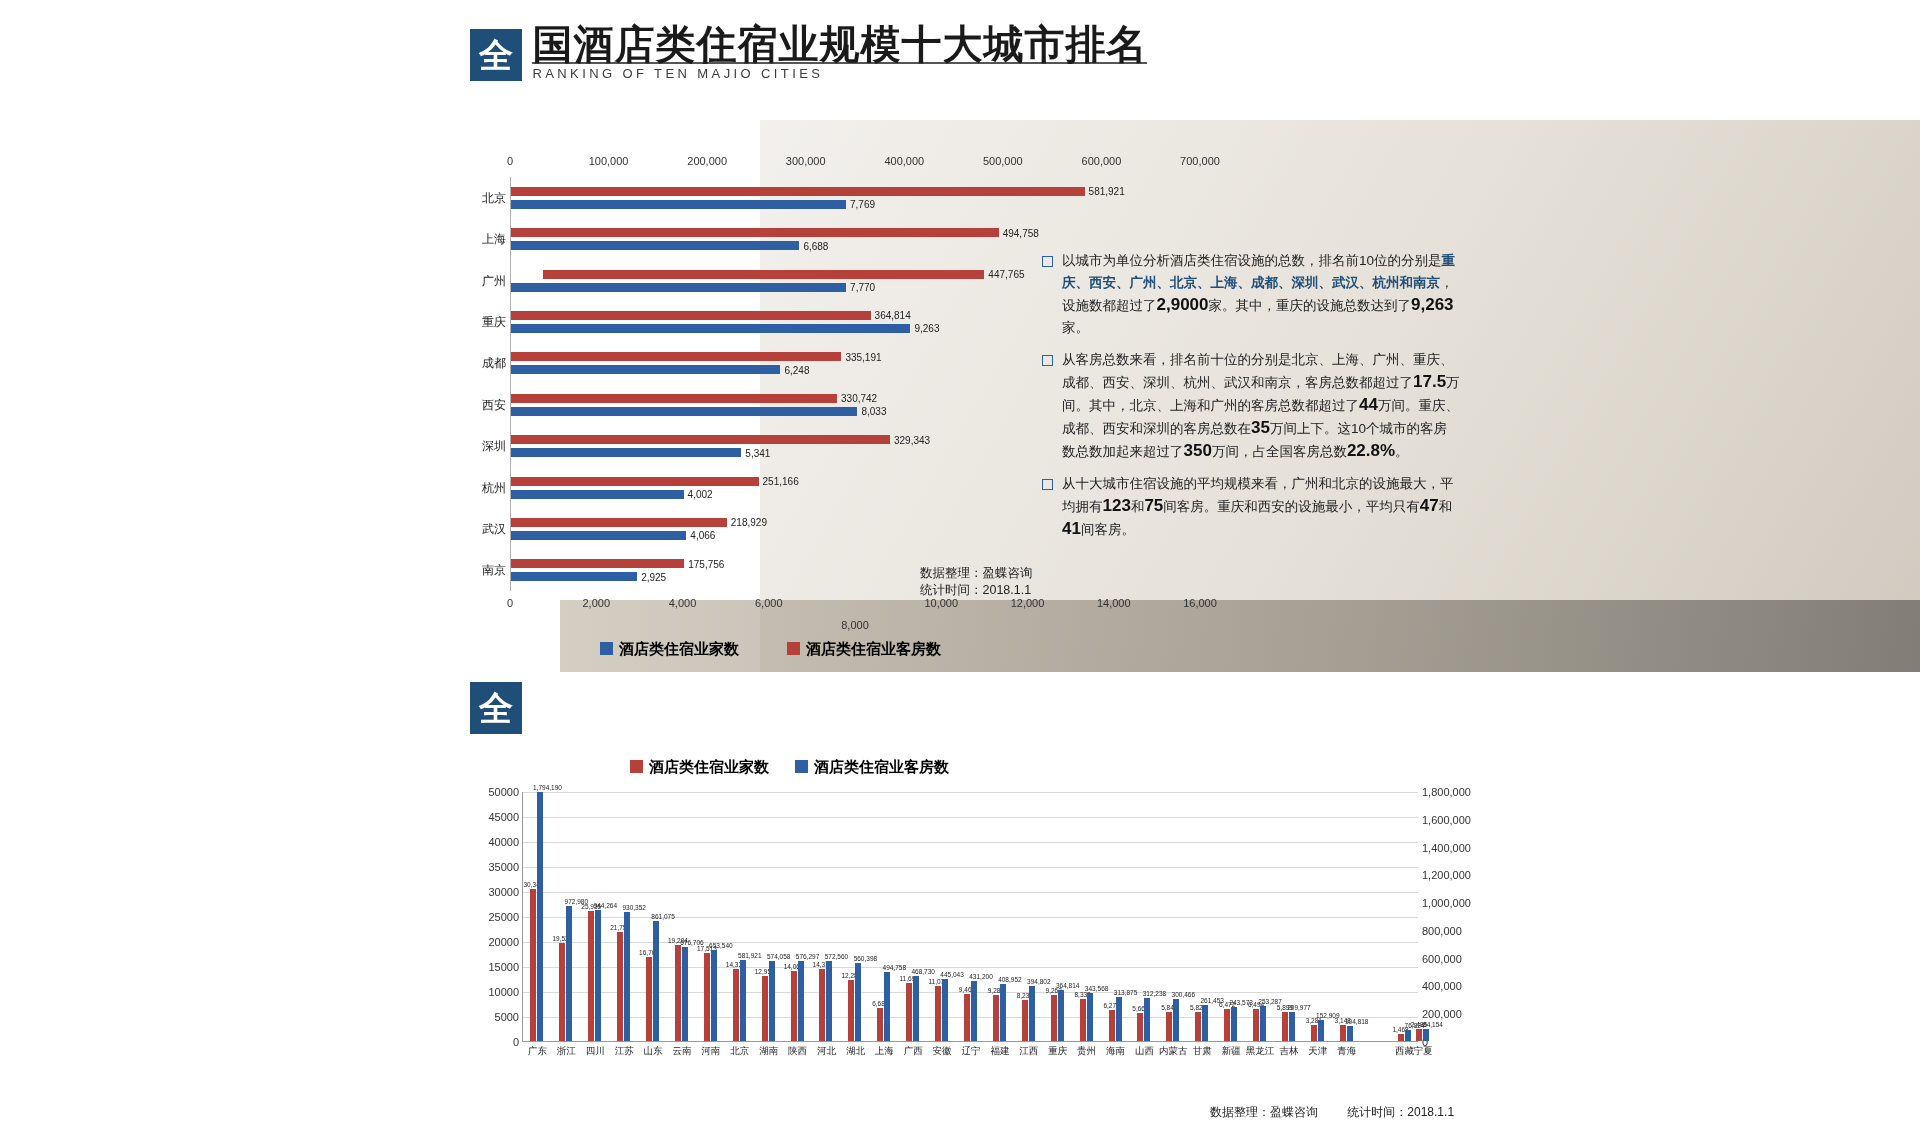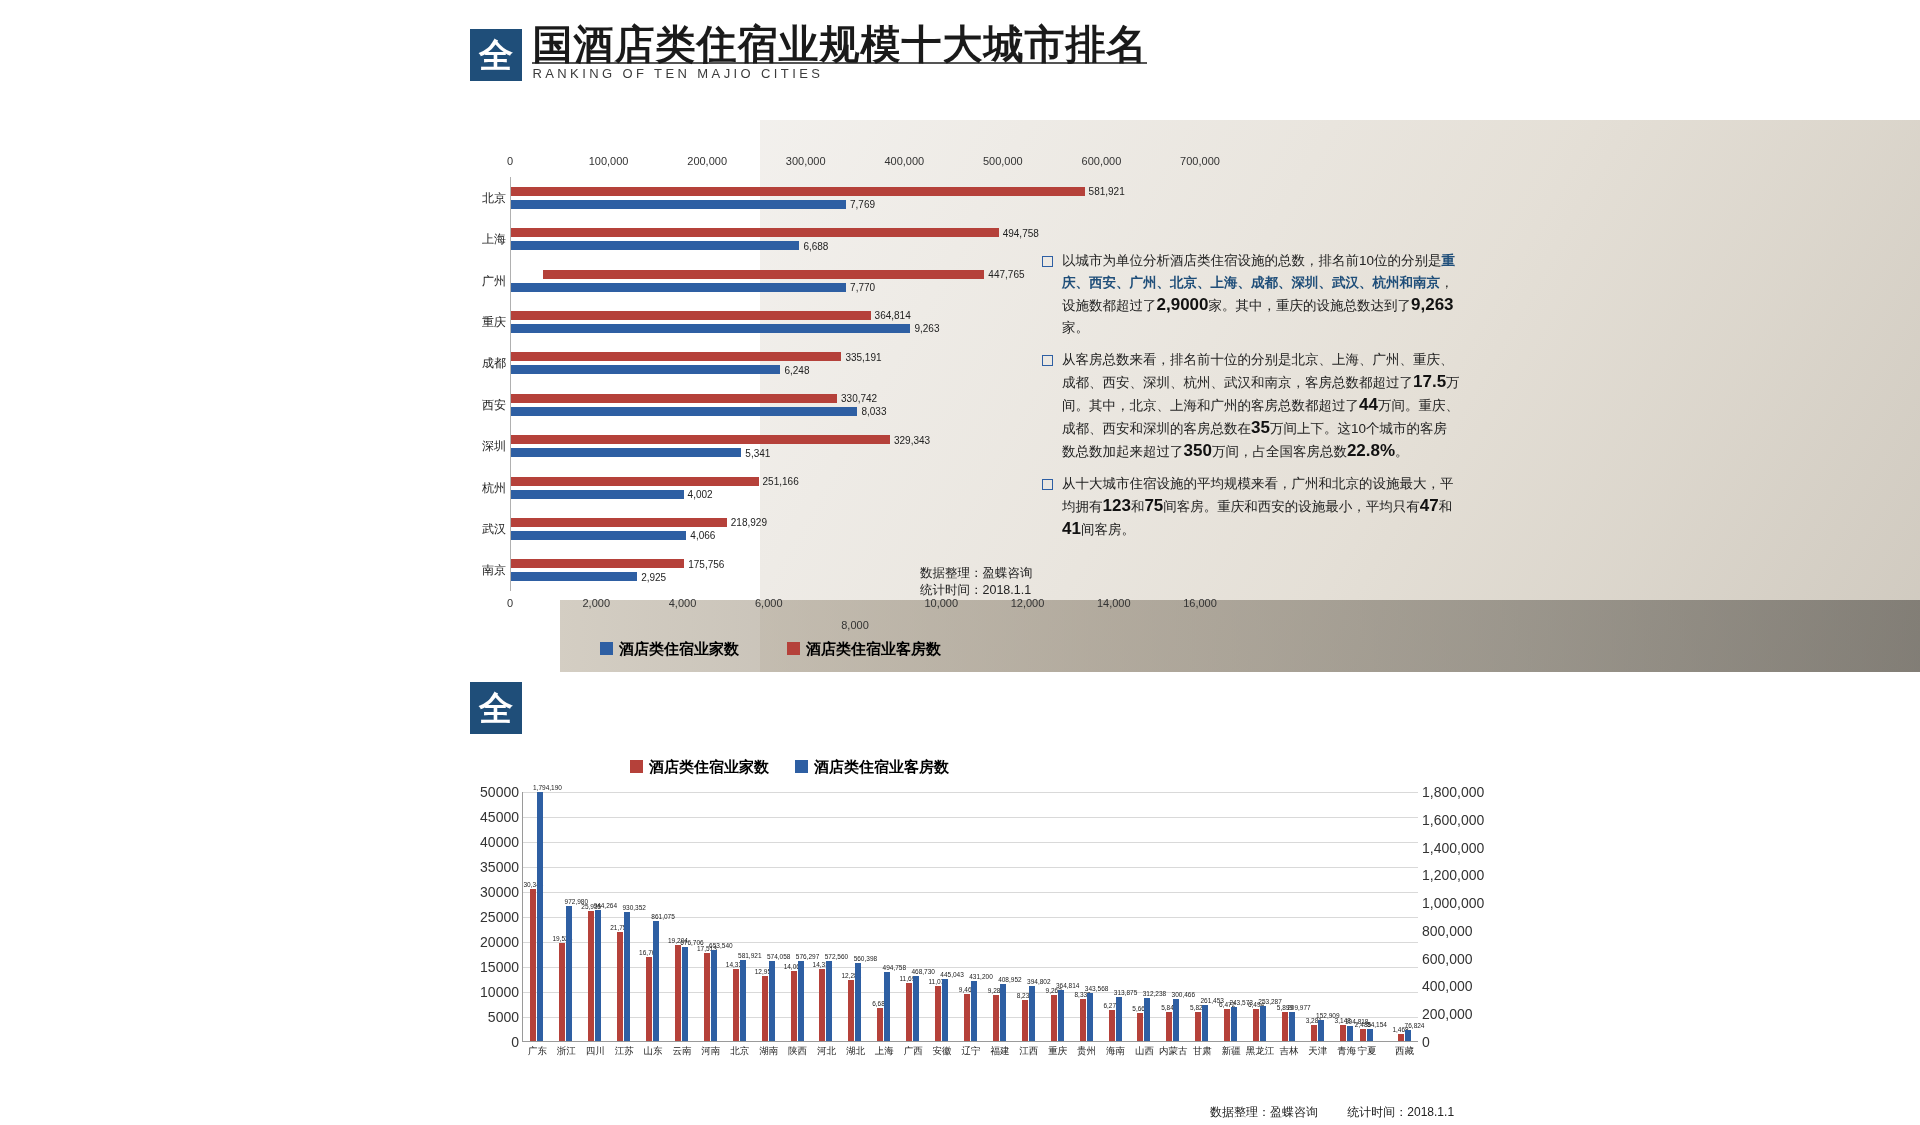--- a/index.html
+++ b/index.html
@@ -67,21 +67,21 @@
   .slide2 { position:absolute; left:0; top:672px; width:1920px; height:453px; background:#fff; }
   .titlebar2 { position:absolute; left:470px; top:10px; width:1100px; }
   .c2 { position:absolute; left:470px; top:108px; width:1010px; height:315px; }
   .c2 .legend { position:absolute; left:160px; top:-22px; font-size:15px; font-weight:bold;}
   .c2 .legend .item{display:inline-block; margin-right:26px;}
   .c2 .plot {
     position:absolute; left:52px; right:62px; top:12px; height:250px;
     border-left:1px solid #9a9a9a; border-bottom:1px solid #9a9a9a;
   }
   .c2 .grid { position:absolute; left:0; right:0; height:1px; background:#d9d9d9; }
-  .c2 .yl, .c2 .yr { position:absolute; font-size:14px; color:#333; transform:translateY(-50%); }
+  .c2 .yl, .c2 .yr { position:absolute; font-size:11px; color:#333; transform:translateY(-50%); }
   .c2 .yl { right:100%; margin-right:4px; }
   .c2 .yr { left:100%; margin-left:4px; }
   .grp { position:absolute; bottom:0; height:100%; }
   .vbar { position:absolute; bottom:0; width:6px; }
   .vbar.red{ background:#b5413a; left:0;}
   .vbar.blue{ background:#2e5fa3; left:7px;}
   .vlab { position:absolute; bottom:100%; font-size:6.5px; color:#222; white-space:nowrap; transform:translateX(-50%) ; left:3px; margin-bottom:1px;}
   .vlab.b { left:10px; }
   .xlab { position:absolute; top:100%; margin-top:4px; left:7px; transform:translateX(-50%); font-size:9.5px; color:#222; white-space:nowrap;}
   .src2 { position:absolute; left:1210px; bottom:4px; font-size:12px; color:#222;}
@@ -507,21 +507,21 @@
         </div>
         <div class="grp" style="left: 816.742px; width: 14px;">
           <div class="vbar red" style="height: 15.74px;">
             <div class="vlab">3,148</div>
           </div>
           <div class="vbar blue" style="height: 14.5581px;">
             <div class="vlab b">104,818</div>
           </div>
           <div class="xlab">青海</div>
         </div>
-        <div class="grp" style="left: 837px; width: 14px;">
+        <div class="grp" style="left: 893px; width: 14px;">
           <div class="vbar red" style="height: 12.425px;">
             <div class="vlab">2,485</div>
           </div>
           <div class="vbar blue" style="height: 11.6881px;">
             <div class="vlab b">84,154</div>
           </div>
           <div class="xlab">宁夏</div>
         </div>
         <div class="grp" style="left: 874.548px; width: 14px;">
           <div class="vbar red" style="height: 7.34px;">

